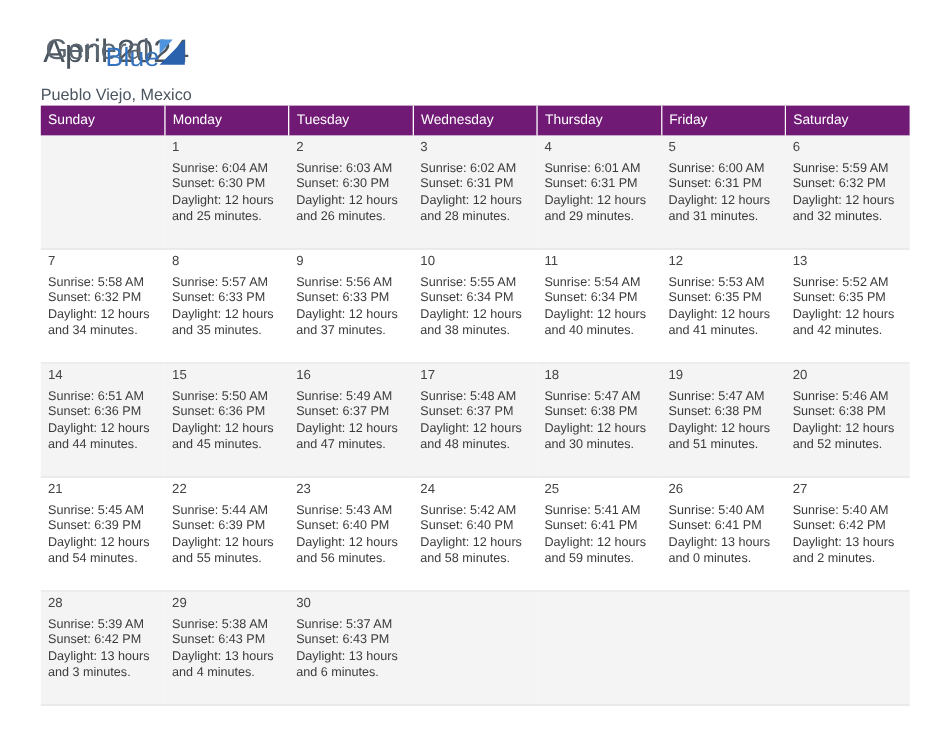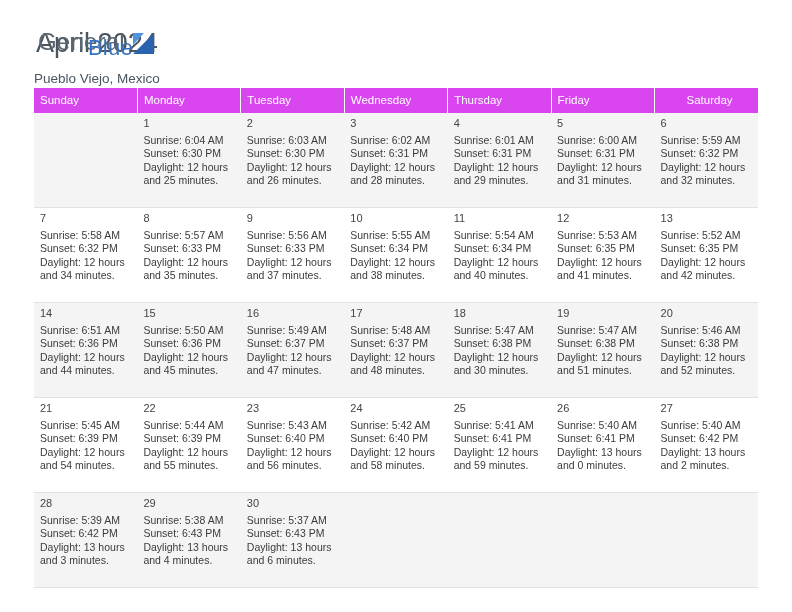--- a/index.html
+++ b/index.html
@@ -87,29 +87,29 @@
     margin-top: 13px;
   }
   
   .calendar {
     margin-top: 14px;
     width: 724px;
     border-collapse: collapse;
     table-layout: fixed;
   }
   .calendar th {
-    background: #d946ef;
+    background: #701a75;
     color: #ffffff;
     font-size: 11.5px;
     font-weight: normal;
     text-align: left;
     padding: 6px 0 7px 6px;
     border-right: 1px solid #ffffff;
   }
-  .calendar th:last-child { border-right: none; text-align: center; }
+  .calendar th:last-child { border-right: none; }
   .calendar td {
     vertical-align: top;
     height: 86px;
     padding: 4px 6px 4px 6px;
     border-bottom: 1px solid #e2e2e2;
     font-size: 10.5px;
     line-height: 13.6px;
     color: #3b3b3b;
   }
   tr.shaded td { background: #f4f4f4; }

